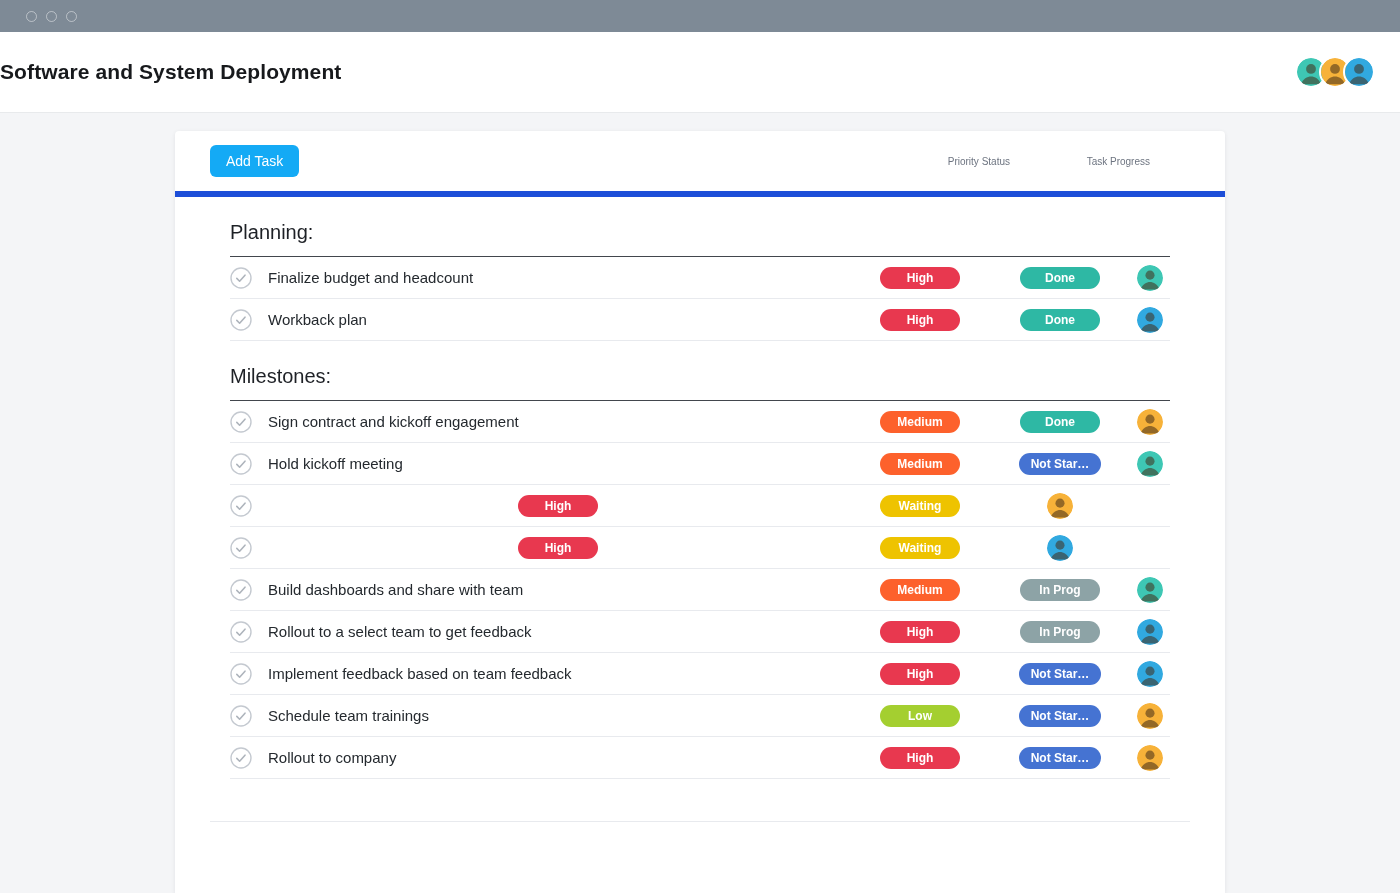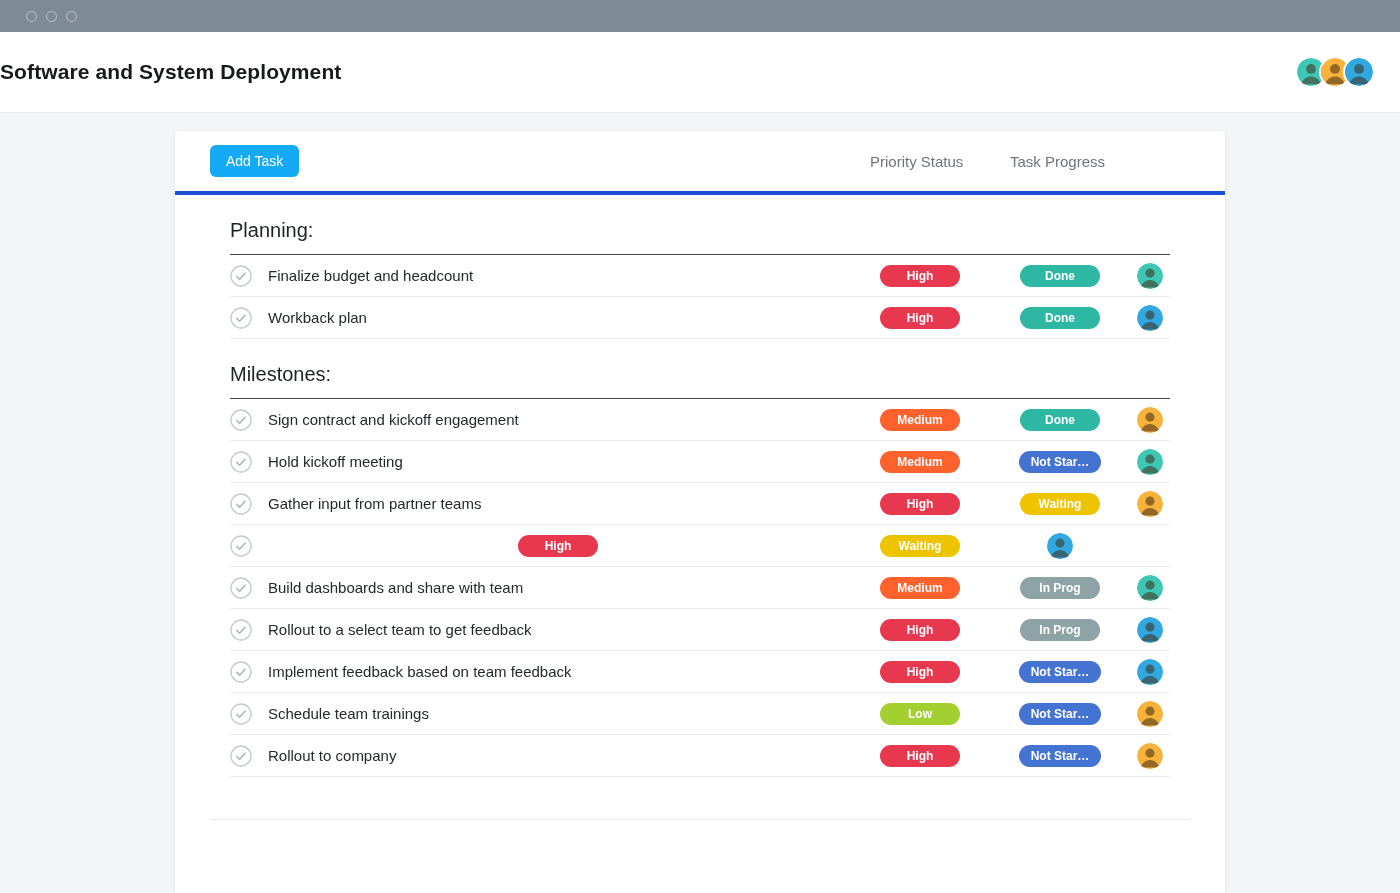--- a/index.html
+++ b/index.html
@@ -69,37 +69,37 @@
     min-height: 763px;
     padding-bottom: 60px;
   }
 
   
   .toolbar {
     display: grid;
     grid-template-columns: 1fr 140px 140px 40px;
     align-items: center;
     padding: 14px 35px;
-    border-bottom: 4px solid #1d4ed8;
+    border-bottom: 6px solid #1d4ed8;
   }
   .add-task-btn {
     justify-self: start;
     background: #14aaf5;
     color: #ffffff;
     border: none;
     border-radius: 6px;
     font-family: "Liberation Sans", sans-serif;
     font-size: 14px;
     font-weight: 500;
     padding: 8px 16px;
     cursor: pointer;
   }
   .col-label {
-    text-align: left;
-    font-size: 15px;
+    text-align: right;
+    font-size: 10px;
     color: #6d7480;
   }
 
   
   .sections { padding: 0 55px; }
   .task-section h2 {
     font-size: 20px;
     font-weight: 500;
     color: #1e2126;
     margin-top: 24px;
@@ -277,21 +277,20 @@
             </span>
           </span>
         </div>
         <div class="task-row">
           <span class="cell check">
             <svg width="22" height="22" viewBox="0 0 22 22">
               <circle cx="11" cy="11" r="10" fill="none" stroke="#c4c9d0" stroke-width="1.4"></circle>
               <path d="M6.8 11.4l2.8 2.8 5.4-6" fill="none" stroke="#aeb4bc" stroke-width="1.6" stroke-linecap="round" stroke-linejoin="round"></path>
             </svg>
           </span>
-          <span class="cell task-name">Gather input from partner teams</span>
           <span class="cell pill-cell"><span class="pill" style="background:#e8384f">High</span></span>
           <span class="cell pill-cell"><span class="pill" style="background:#eec300">Waiting</span></span>
           <span class="cell avatar-cell">
             <span class="row-avatar">
               <svg width="26" height="26" viewBox="0 0 32 32">
                 <circle cx="16" cy="16" r="16" fill="#f7b239"></circle>
                 <circle cx="16" cy="12.5" r="5.6" fill="rgba(66,44,24,0.55)"></circle>
                 <path d="M4.5 30c2.2-6.5 7.3-9 11.5-9s9.3 2.5 11.5 9z" fill="rgba(66,44,24,0.55)"></path>
               </svg>
             </span>

